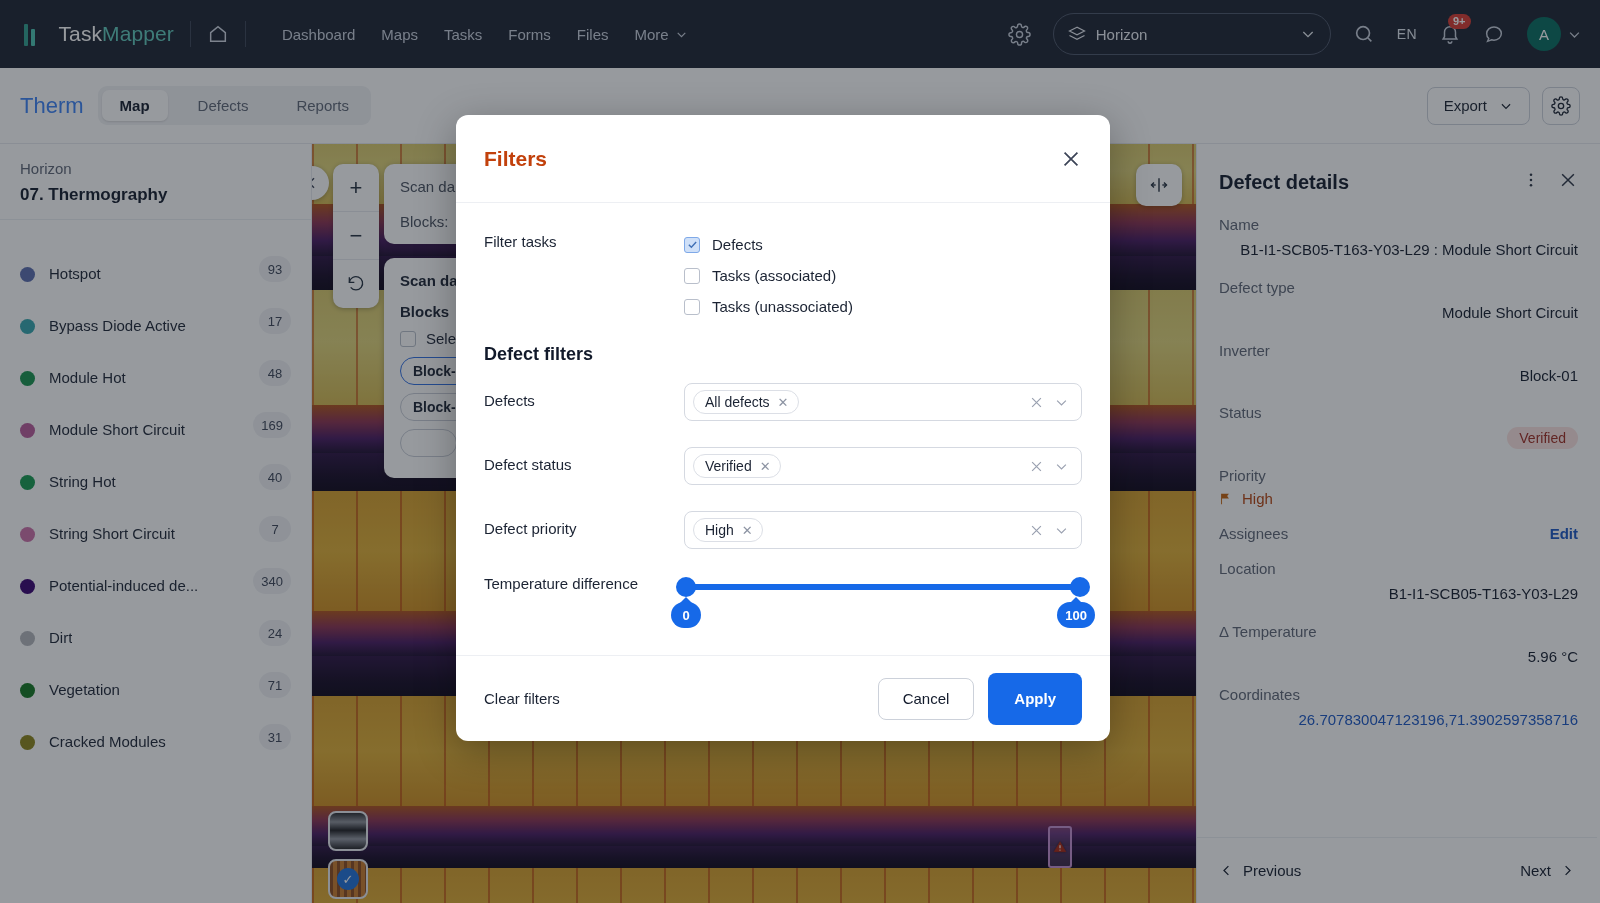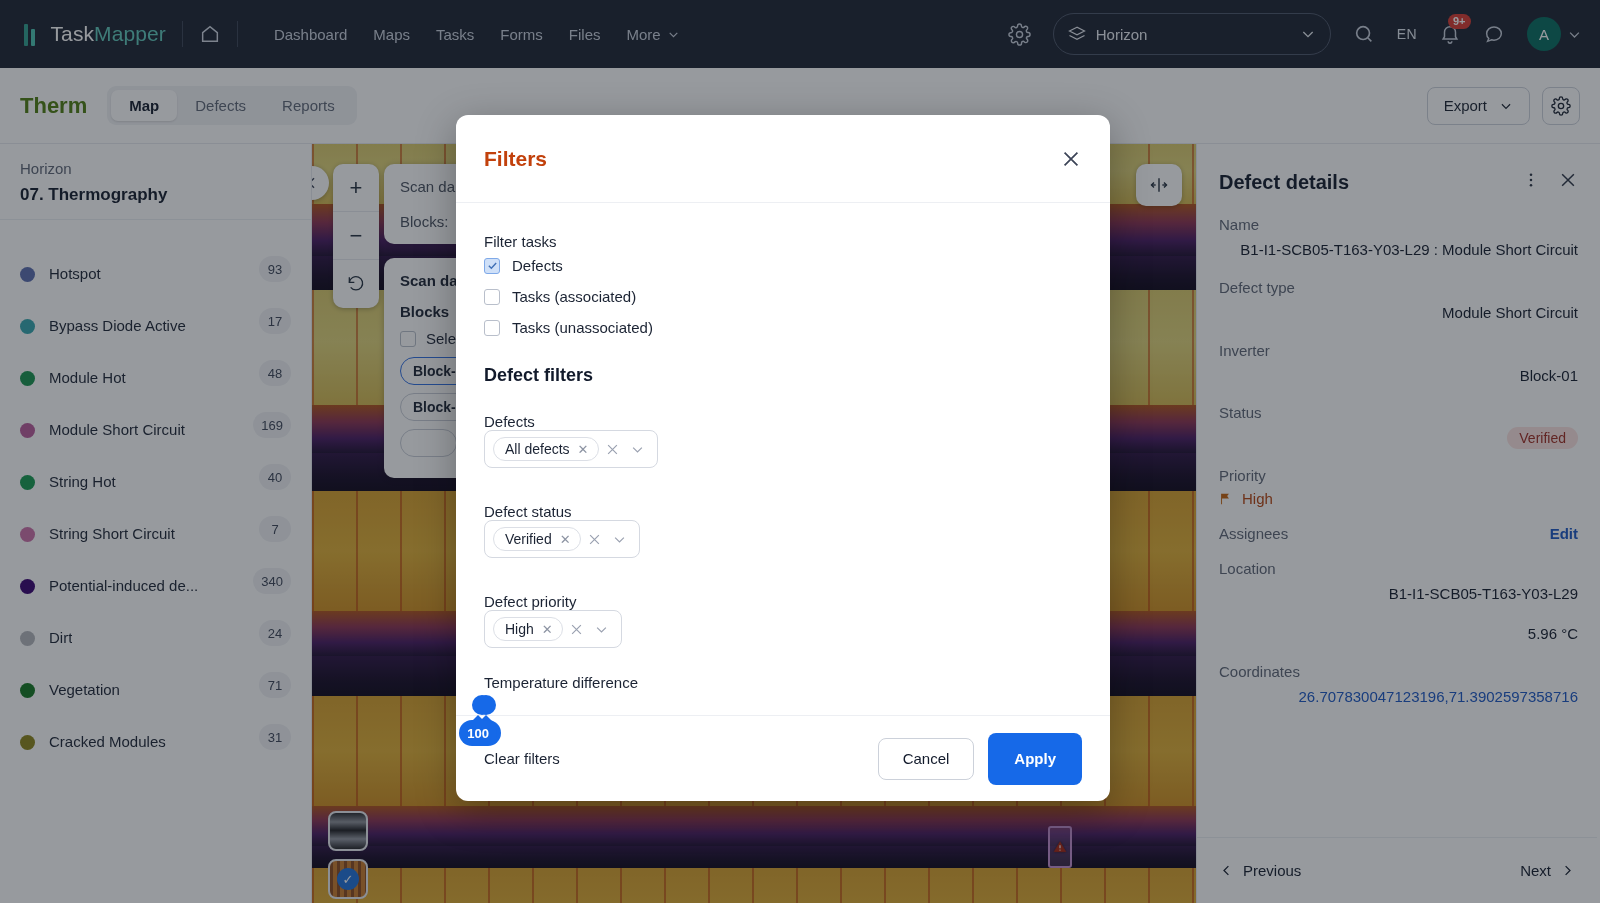--- a/index.html
+++ b/index.html
@@ -9,21 +9,21 @@
     overflow: hidden; background: #fff;
   }
   #root { position: relative; width: 1600px; height: 903px; }
 
   
   .topnav {
     position: absolute; top: 0; left: 0; width: 1600px; height: 68px;
     background: #1b2230; display: flex; align-items: center; padding: 0 18px;
     z-index: 5;
   }
-  .brand { display: flex; align-items: center; gap: 16px; margin-left: 6px; }
+  .brand { display: flex; align-items: center; gap: 24px; margin-left: 6px; }
   .brand-bars { display: flex; gap: 2.5px; align-items: flex-end; height: 24px; }
   .brand-bars i { display: block; width: 4px; border-radius: 1px; }
   .brand-bars i:nth-child(1) { height: 22px; background: #2f9e8f; }
   .brand-bars i:nth-child(2) { height: 17px; background: #49c3b1; }
   .brand-text { font-size: 21px; letter-spacing: .1px; }
   .brand-text .w1 { color: #ffffff; }
   .brand-text .w2 { color: #5ec8bb; }
   .nav-div { width: 1px; height: 26px; background: #3a4354; margin: 0 16px; }
   .home-icon { color: #cfd6e2; display: flex; align-items: center; }
   .nav-links { display: flex; align-items: center; gap: 26px; margin-left: 20px; }
@@ -51,23 +51,23 @@
     display: flex; align-items: center; justify-content: center; font-size: 15px;
   }
   .avatar-wrap { display: flex; align-items: center; gap: 6px; color: #c7cedb; }
 
   
   .subbar {
     position: absolute; top: 68px; left: 0; width: 1600px; height: 76px;
     background: #ffffff; display: flex; align-items: center; padding: 0 20px;
     border-bottom: 1px solid #e7e9ee; z-index: 4;
   }
-  .page-title { font-size: 22px; font-weight: bold; color: #4d7c0f; margin-right: 20px; }
+  .page-title { font-size: 22px; font-weight: normal; color: #3b82f6; margin-right: 14px; }
   .tabs {
-    display: flex; background: #f1f2f5; border-radius: 9px; padding: 4px; gap: 0;
+    display: flex; background: #f1f2f5; border-radius: 9px; padding: 4px; gap: 12px;
   }
   .tab {
     padding: 7px 18px; border-radius: 7px; font-size: 15px; color: #5e6676; cursor: pointer;
   }
   .tab.active { background: #ffffff; color: #121a2b; font-weight: bold; box-shadow: 0 1px 2px rgba(0,0,0,.12); }
   .btn-outline {
     display: flex; align-items: center; gap: 12px; height: 38px; padding: 0 16px;
     border: 1px solid #ccd1da; border-radius: 8px; background: #fff; color: #18202f;
     font-size: 15px; cursor: pointer;
   }
@@ -219,21 +219,21 @@
     position: absolute; left: 456px; top: 115px; width: 654px; background: #fff;
     border-radius: 12px; box-shadow: 0 10px 40px rgba(0,0,0,.3); z-index: 21; overflow: hidden;
   }
   .modal-head {
     height: 88px; display: flex; align-items: center; padding: 0 28px;
     border-bottom: 1px solid #edeff3;
   }
   .modal-title { font-size: 21px; font-weight: bold; color: #c2410c; }
   .modal-close { margin-left: auto; color: #3c4457; cursor: pointer; display: flex; }
   .modal-body { padding: 26px 28px 18px 28px; }
-  .frow { display: flex; align-items: flex-start; margin-bottom: 8px; flex-direction: column; }
+  .frow { display: flex; align-items: flex-start; margin-bottom: 8px; }
   .frow-label { width: 200px; font-size: 15px; color: #1b2333; padding-top: 4px; flex: none; }
   .chk-item { display: flex; align-items: center; gap: 12px; height: 31px; cursor: pointer; }
   .cbox {
     width: 16px; height: 16px; border: 1.5px solid #b9bfcb; border-radius: 3px;
     background: #fff; flex: none;
   }
   .cbox.checked {
     background: #cfe0f8; border-color: #7fa9e8; display: flex; align-items: center; justify-content: center;
   }
   .chk-label { font-size: 15px; color: #1b2333; }
@@ -577,20 +577,21 @@
         <div class="fld-label">
           <span>Assignees</span>
           <span class="edit">Edit</span>
         </div>
       </div>
       <div class="fld">
         <div class="fld-label">Location</div>
         <div class="fld-value">B1-I1-SCB05-T163-Y03-L29</div>
       </div>
       <div class="fld">
+        <div class="fld-label">Δ Temperature</div>
         <div class="fld-value">5.96 °C</div>
       </div>
       <div class="fld">
         <div class="fld-label">Coordinates</div>
         <div class="fld-value link">26.707830047123196,71.3902597358716</div>
       </div>
     </div>
     <div class="det-foot">
       <span class="nav-link2">
         <svg width="15" height="15" viewBox="0 0 24 24" fill="none" stroke="currentColor" stroke-width="2">

